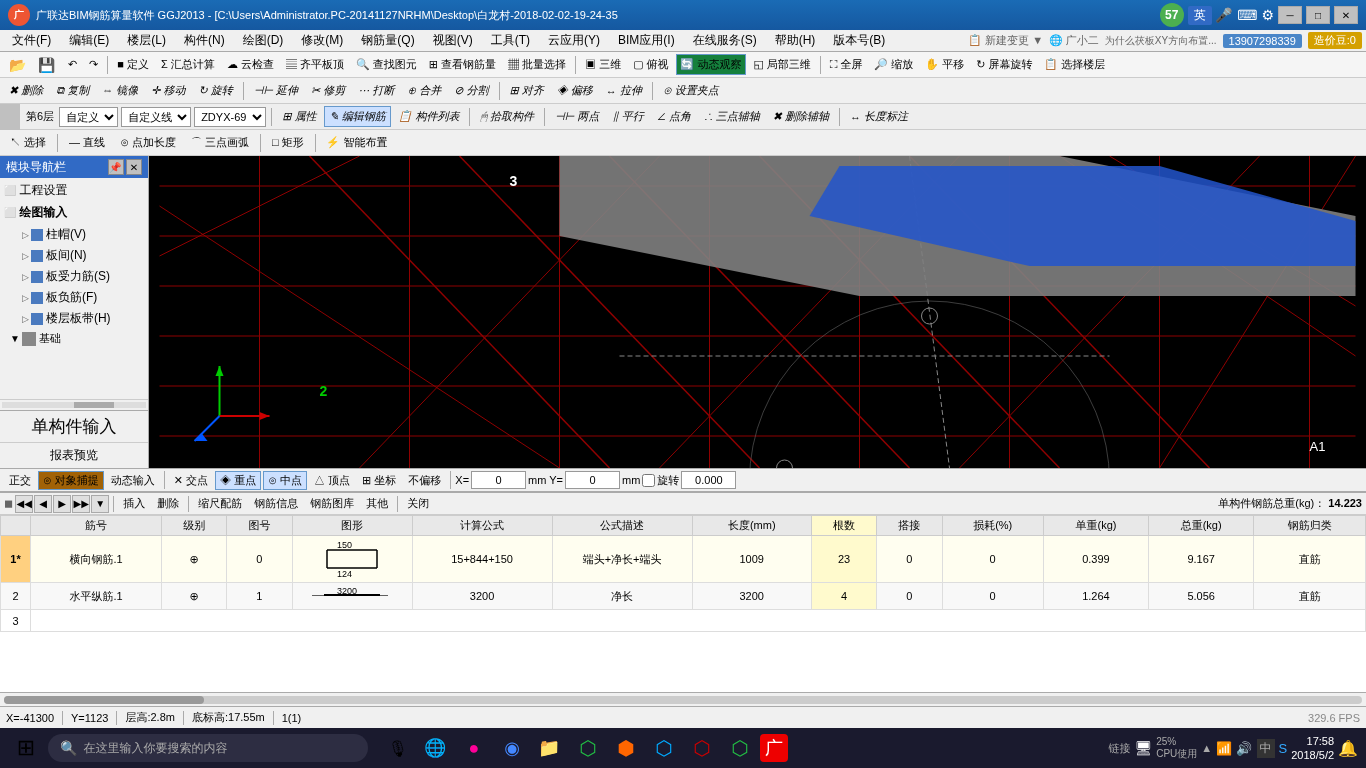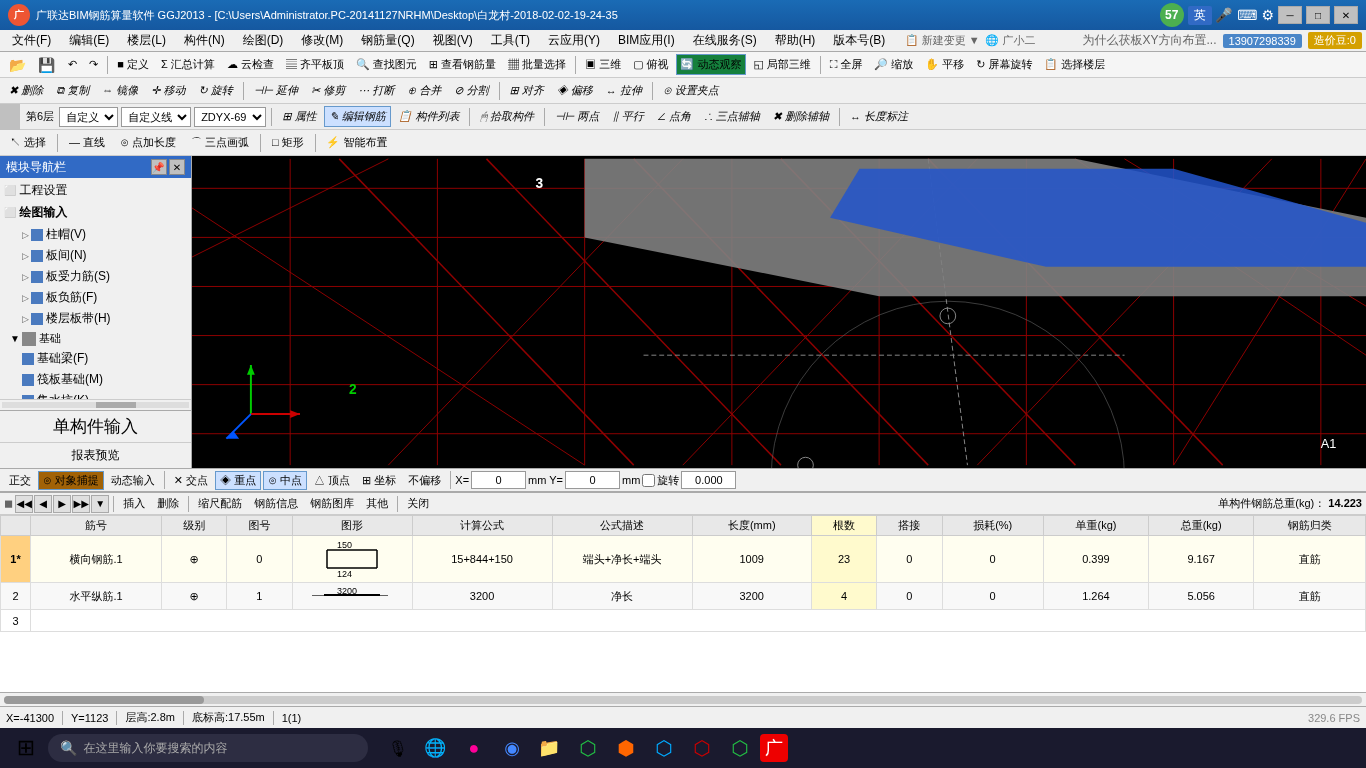--- a/index.html
+++ b/index.html
@@ -35,21 +35,21 @@
 
     
     .toolbar3 { height: 26px; background: #f0f0f0; border-bottom: 1px solid #ccc; display: flex; align-items: center; padding: 0 4px; gap: 3px; font-size: 11px; }
     .toolbar3 .tb3-btn { display: flex; align-items: center; gap: 2px; padding: 2px 5px; cursor: pointer; border: 1px solid transparent; white-space: nowrap; }
     .toolbar3 .sep { width: 1px; height: 18px; background: #aaa; margin: 0 2px; }
 
     
     #main-content { display: flex; height: calc(768px - 30px - 22px - 26px - 26px - 26px - 24px - 22px); }
 
     
-    #sidebar { width: 192px; background: #f0f0f0; border-right: 1px solid #aaa; display: flex; flex-direction: column; overflow: hidden; }
+    #sidebar { width: 149px; background: #f0f0f0; border-right: 1px solid #aaa; display: flex; flex-direction: column; overflow: hidden; }
     #sidebar-header { background: #316ac5; color: white; padding: 2px 6px; display: flex; align-items: center; justify-content: space-between; font-size: 12px; height: 22px; }
     #sidebar-header .sidebar-title { font-size: 12px; }
     #sidebar-header .sidebar-btns { display: flex; gap: 2px; }
     #sidebar-header .sb-btn { width: 16px; height: 16px; background: #c0c0c0; border: 1px solid #888; cursor: pointer; font-size: 10px; display: flex; align-items: center; justify-content: center; color: #000; }
     .sidebar-item { display: flex; align-items: center; padding: 2px 4px; cursor: pointer; font-size: 12px; color: #000; }
     .sidebar-sub { padding-left: 14px; }
     .sidebar-group-header { display: flex; align-items: center; cursor: pointer; padding: 2px 2px; }
     .collapse-icon { font-size: 10px; margin-right: 2px; }
 
     
@@ -140,21 +140,21 @@
   <span class="menu-item">视图(V)</span>
   <span class="menu-item">工具(T)</span>
   <span class="menu-item">云应用(Y)</span>
   <span class="menu-item">BIM应用(I)</span>
   <span class="menu-item">在线服务(S)</span>
   <span class="menu-item">帮助(H)</span>
   <span class="menu-item">版本号(B)</span>
   <div class="right-section">
     <span style="color:#666; font-size:11px;">📋 新建变更 ▼</span>
     <span style="color:#666; font-size:11px;">🌐 广小二</span>
-    <span style="color:#666; font-size:12px; max-width:200px; overflow:hidden;margin-left:41px;">为什么茯板XY方向布置...</span>
+    <span style="color:#666; font-size:10px; max-width:200px; overflow:hidden;">为什么茯板XY方向布置...</span>
     <span class="phone-btn">13907298339</span>
     <span class="gold-btn">造价豆:0</span>
   </div>
 </div>
 
 <div class="toolbar-row">
   <div class="tb-btn">
       <span class="tb-icon">📂</span>
     </div>
   <div class="tb-btn">
@@ -287,35 +287,20 @@
         <div class="sidebar-item sidebar-sub">
           <span style="color:#666; margin-right:2px; font-size:9px;">▷</span>
           <span style="background:#4a7abf; width:12px; height:12px; display:inline-block; margin-right:3px;"></span>
           <span>楼层板带(H)</span>
         </div>
 
         <div class="sidebar-group-header">
           <span class="collapse-icon">▼</span>
           <span style="background:#888; width:14px; height:14px; display:inline-block; margin-right:3px;"></span>
           <span>基础</span>
-        </div>
-        <div style="padding-left:10px;">
-          <div class="sidebar-item">
-            <span style="background:#4a7abf; width:12px; height:12px; display:inline-block; margin-right:3px;"></span>
-            <span>基础梁(F)</span>
-          </div>
-          <div class="sidebar-item">
-            <span style="background:#4a7abf; width:12px; height:12px; display:inline-block; margin-right:3px;"></span>
-            <span>筏板基础(M)</span>
-          </div>
-          <div class="sidebar-item">
-            <span style="background:#4a7abf; width:12px; height:12px; display:inline-block; margin-right:3px;"></span>
-            <span>集水坑(K)</span>
-          </div>
-
         </div>
 
       </div>
     </div>
 
     <div style="padding:2px; border-top:1px solid #ccc; background:#f0f0f0;">
       <div style="width:100%; height:6px; background:#ddd; position:relative;">
         <div style="width:40px; height:6px; background:#aaa; position:absolute; left:50%;"></div>
       </div>
     </div>
@@ -559,13 +544,31 @@
     <div class="task-icon" style="color:#4488ff;">◉</div>
     <div class="task-icon" style="color:#ffaa00;">📁</div>
     <div class="task-icon" style="color:#22bb44; font-size:20px;">⬡</div>
     <div class="task-icon" style="color:#ff6600; font-size:20px;">⬢</div>
     <div class="task-icon" style="color:#00aaff; font-size:20px;">⬡</div>
     <div class="task-icon" style="color:#cc0000; font-size:20px;">⬡</div>
     <div class="task-icon" style="color:#22bb44; font-size:20px;">⬡</div>
     <div class="task-icon" style="color:#ff0000; font-size:18px; background:#e00; color:white; width:28px; height:28px; border-radius:4px; display:flex; align-items:center; justify-content:center;">广</div>
   </div>
 
+  <div class="sys-tray">
+    <span style="font-size:11px; color:#aaa;">链接</span>
+    <div class="tray-icons">
+      <span style="font-size:14px; cursor:pointer;">🖥</span>
+      <span style="font-size:10px; color:#aaa; white-space:pre-line;">25%
+CPU使用</span>
+      <span style="cursor:pointer; color:#aaa;">▲</span>
+      <span style="font-size:13px; cursor:pointer;">📶</span>
+      <span style="font-size:13px; cursor:pointer;">🔊</span>
+      <span style="cursor:pointer; font-size:12px; color:#aaa; background:#333; padding:1px 3px;">中</span>
+      <span style="cursor:pointer; font-size:13px; color:#33aaff;">S</span>
+    </div>
+    <div class="clock">
+      <div>17:58</div>
+      <div>2018/5/2</div>
+    </div>
+    <span style="font-size:16px; cursor:pointer;">🔔</span>
+  </div>
 </div>
 
 </body></html>

